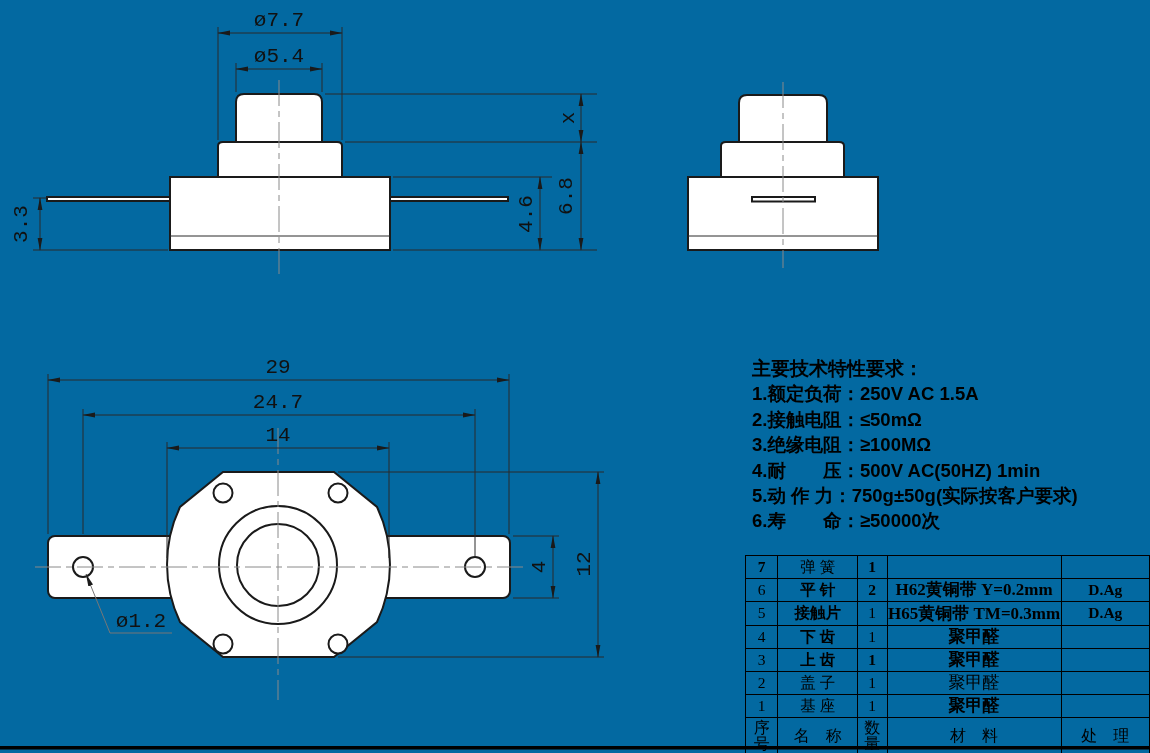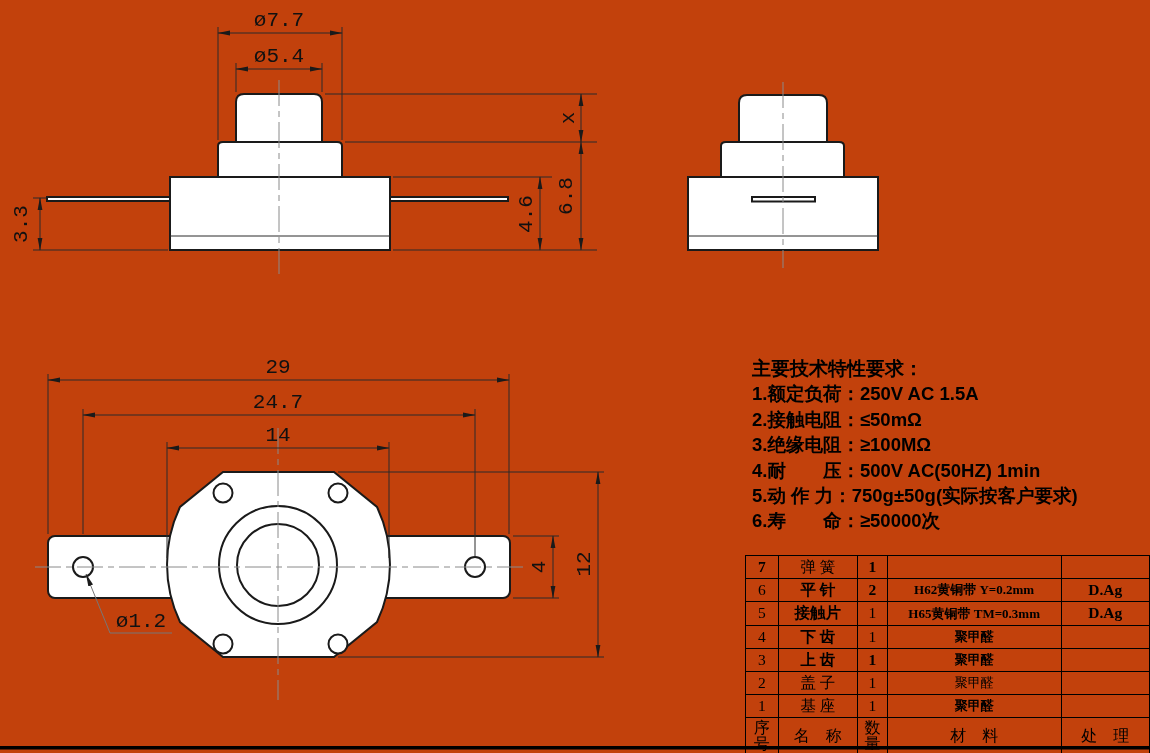--- a/index.html
+++ b/index.html
@@ -1,16 +1,16 @@
 <!DOCTYPE html>
 <html><head>
 <meta charset="utf-8">
 <style>
   html,body{margin:0;padding:0;background:#ffffff;}
-  #sheet{position:relative;width:1150px;height:753px;background:#c2410c;overflow:hidden;
+  #sheet{position:relative;width:1150px;height:753px;background:#0369a1;overflow:hidden;
          font-family:"Liberation Sans",sans-serif;}
   svg{position:absolute;left:0;top:0;}
   svg text{font-family:"Liberation Mono","DejaVu Sans Mono",monospace;fill:#111;}
   .outline{fill:#fff;stroke:#1a1a1a;stroke-width:2;}
   .thin{fill:none;stroke:#2a2a2a;stroke-width:1;}
   .dim{stroke:#2a2a2a;stroke-width:1;fill:none;}
   .cl{stroke:#8a8a8a;stroke-width:1;fill:none;stroke-dasharray:26 5 6 5;}
   .leader{stroke:#777;stroke-width:1;fill:none;}
   .dimtxt{font-size:21px;}
   
@@ -18,21 +18,21 @@
         font-weight:bold;font-size:18.5px;line-height:25.4px;white-space:nowrap;}
   #tech .t{font-size:19px;}
   
   #bom{position:absolute;left:745px;top:555px;border-collapse:collapse;
        font-family:"Liberation Serif","DejaVu Serif",serif;font-size:15.5px;color:#000;
        table-layout:fixed;}
   #bom td{border:1.6px solid #000;text-align:center;vertical-align:middle;
           padding:0;height:22.2px;overflow:hidden;white-space:pre-line;line-height:1.05;}
   #bom tr.hdr td{height:36px;font-size:16px;}
   #bom td.bb{font-weight:bold;}
-  #bom td.mat{font-size:13px;}
+  #bom td.mat{font-size:17px;}
 </style>
 </head>
 <body>
 <div id="sheet">
 
 <svg width="1150" height="753" viewBox="0 0 1150 753">
   <defs>
     <marker id="ah" viewBox="0 0 12 6" markerWidth="13" markerHeight="6.5" refX="11.5" refY="3" orient="auto-start-reverse" markerUnits="userSpaceOnUse">
       <path d="M0,0.7 L12,3 L0,5.3 Z" fill="#1a1a1a"></path>
     </marker>

